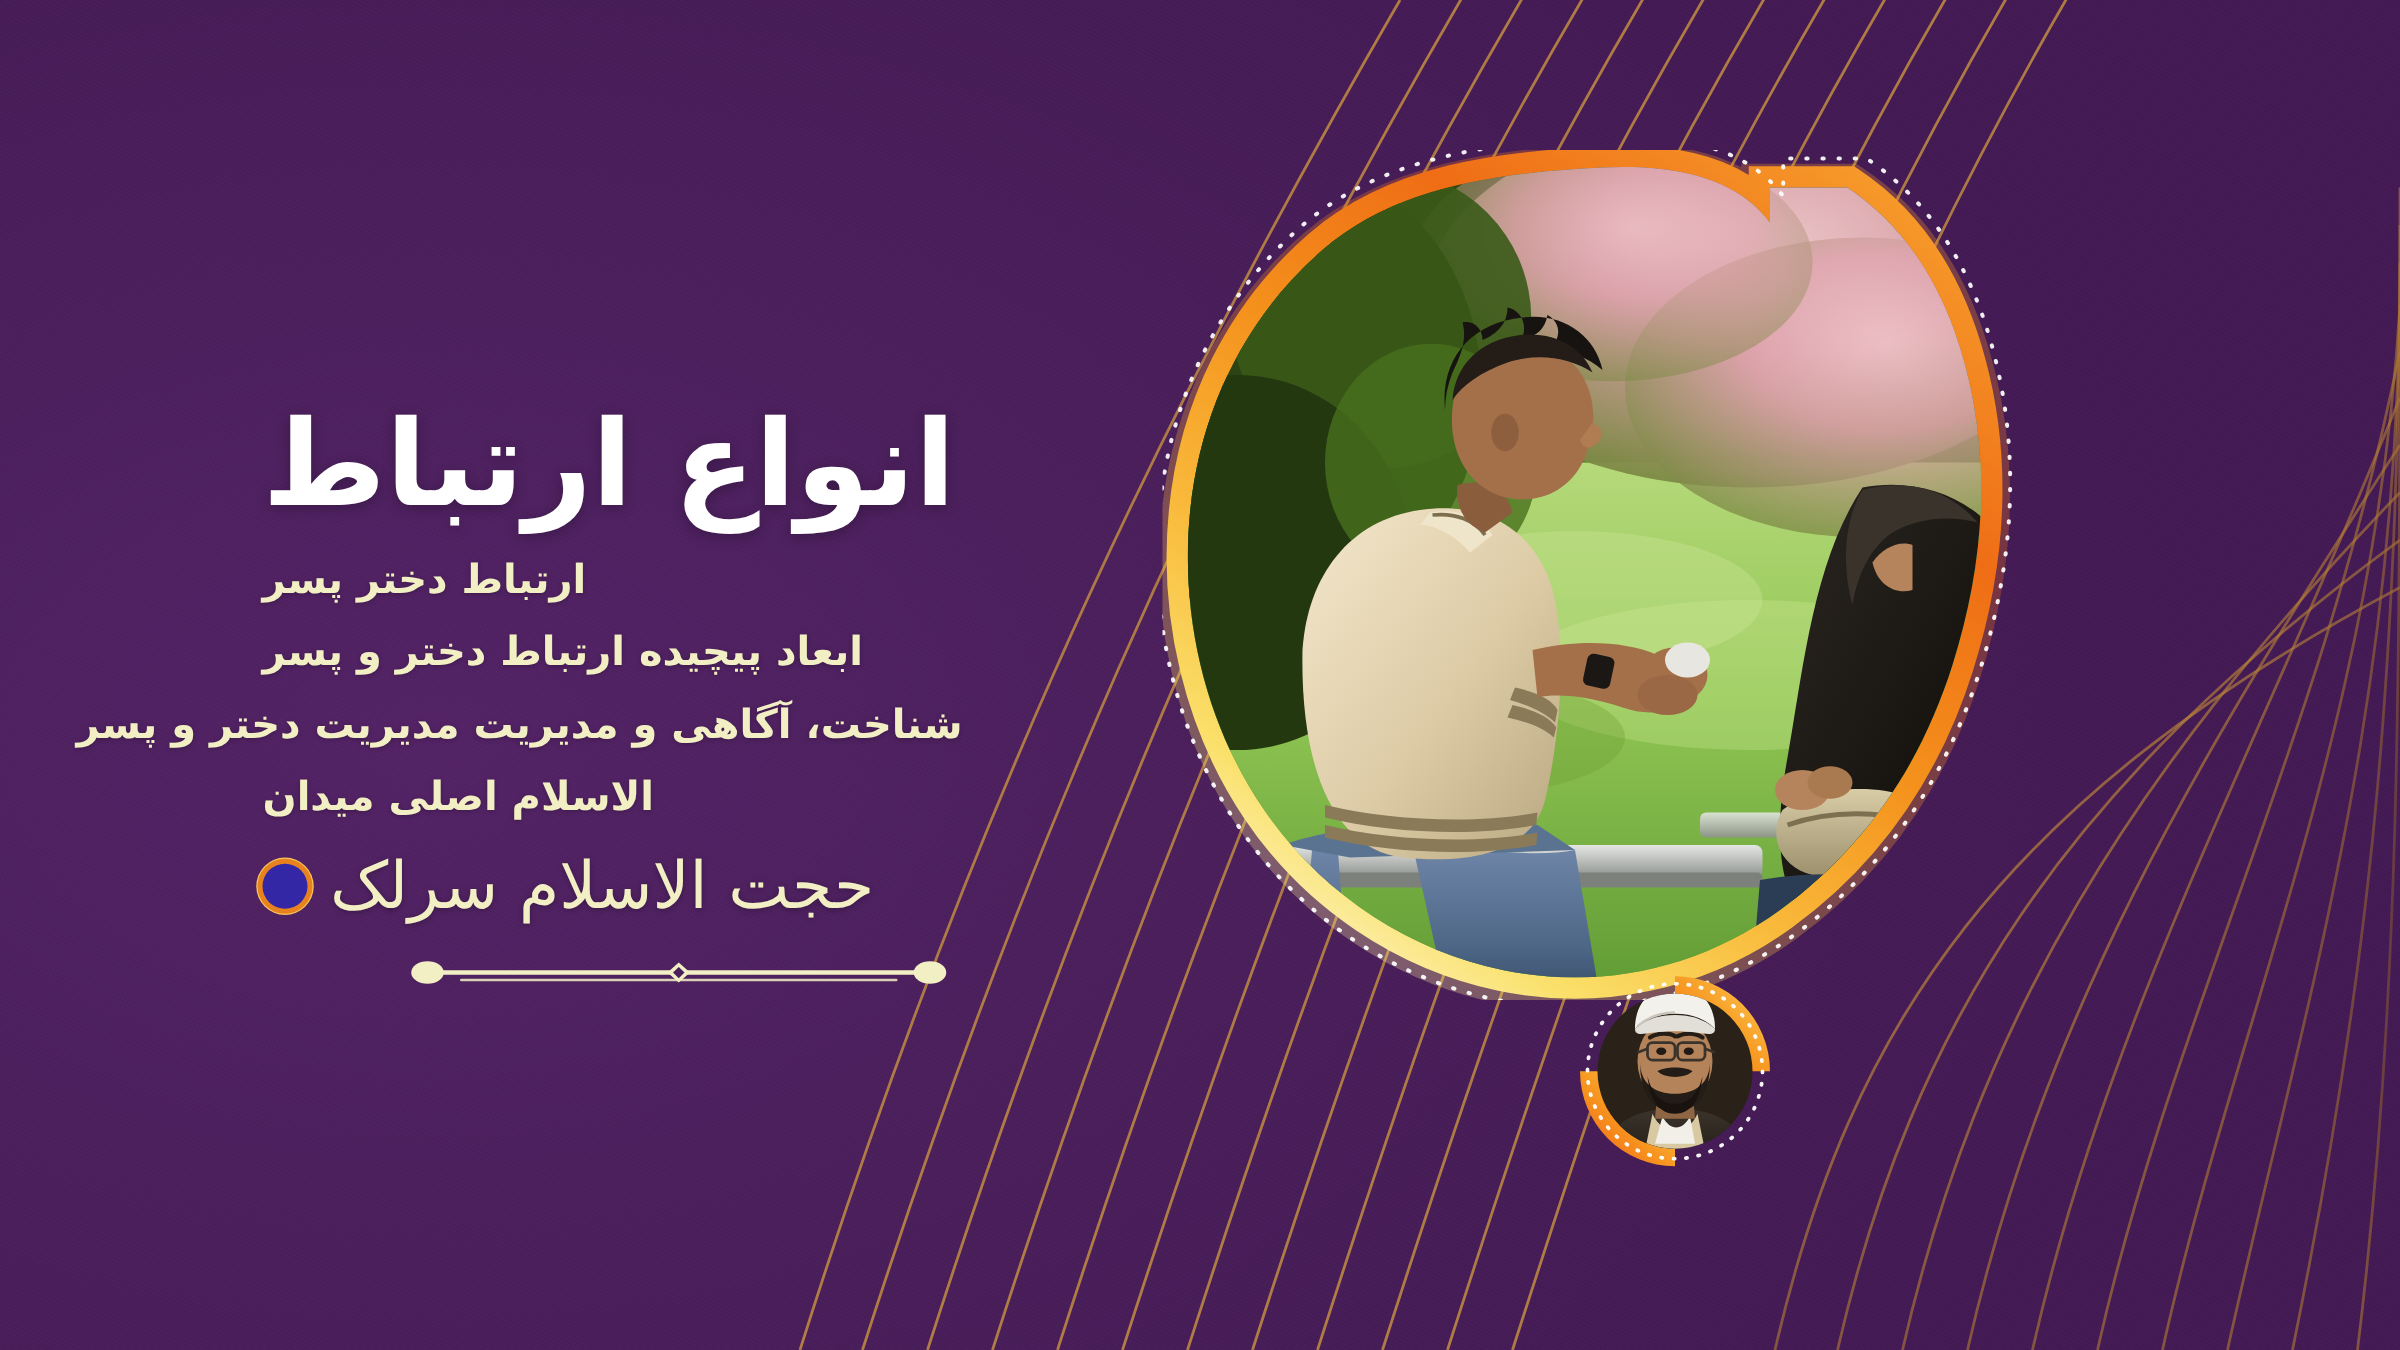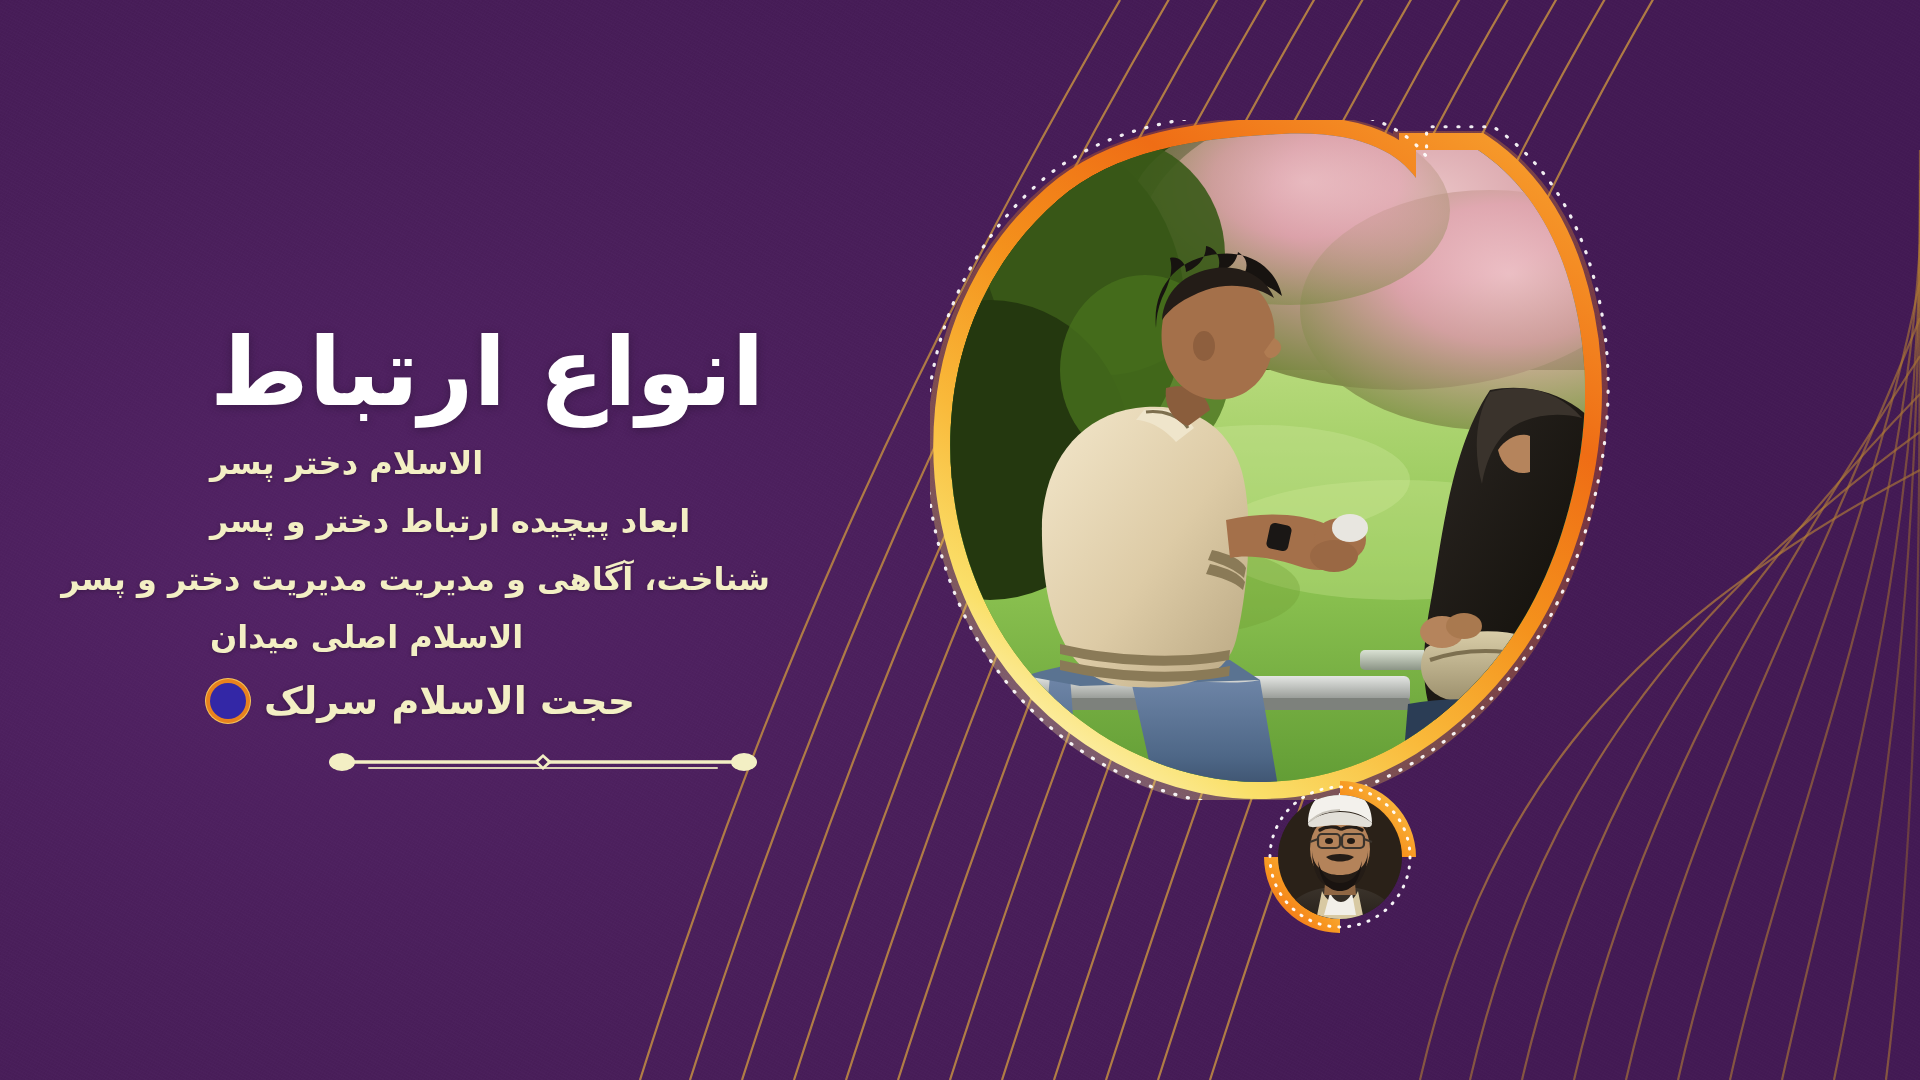--- a/index.html
+++ b/index.html
@@ -67,22 +67,22 @@
   .speaker-row{
     display:flex;
     flex-direction:row-reverse;
     align-items:center;
     justify-content:flex-start;
     gap:18px;
     margin-top:16px;
   }
   .speaker-name{
     color:#f3efc4;
-    font-size:38px;
-    font-weight:bold;
+    font-size:52px;
+    font-weight:normal;
     white-space:nowrap;
     text-shadow:0 1px 5px rgba(0,0,0,.3);
   }
   .speaker-badge{
     width:36px; height:36px;
     border-radius:50%;
     background:#3327a6;
     box-shadow:0 0 0 4px #e8821e, 0 0 0 5px #f7c65a;
     flex:0 0 auto;
   }
@@ -430,21 +430,21 @@
 
       <circle cx="82" cy="82" r="70" fill="none" stroke="#ffffff" stroke-width="3" stroke-dasharray="1 9" stroke-linecap="round" opacity=".95"></circle>
     </svg>
   </div>
 
   <div class="text-col">
 
     <h1 class="main-title">انواع ارتباط</h1>
 
     <ul class="sub-list">
-      <li>الاسلام دختر پسر</li>
+      <li>ارتباط دختر پسر</li>
       <li>ابعاد پیچیده ارتباط دختر و پسر</li>
       <li>شناخت، آگاهی و مدیریت مدیریت دختر و پسر</li>
       <li>الاسلام اصلی میدان</li>
     </ul>
 
     <div class="speaker-row">
       <span class="speaker-badge"></span>
       <span class="speaker-name">حجت الاسلام سرلک</span>
     </div>
 

